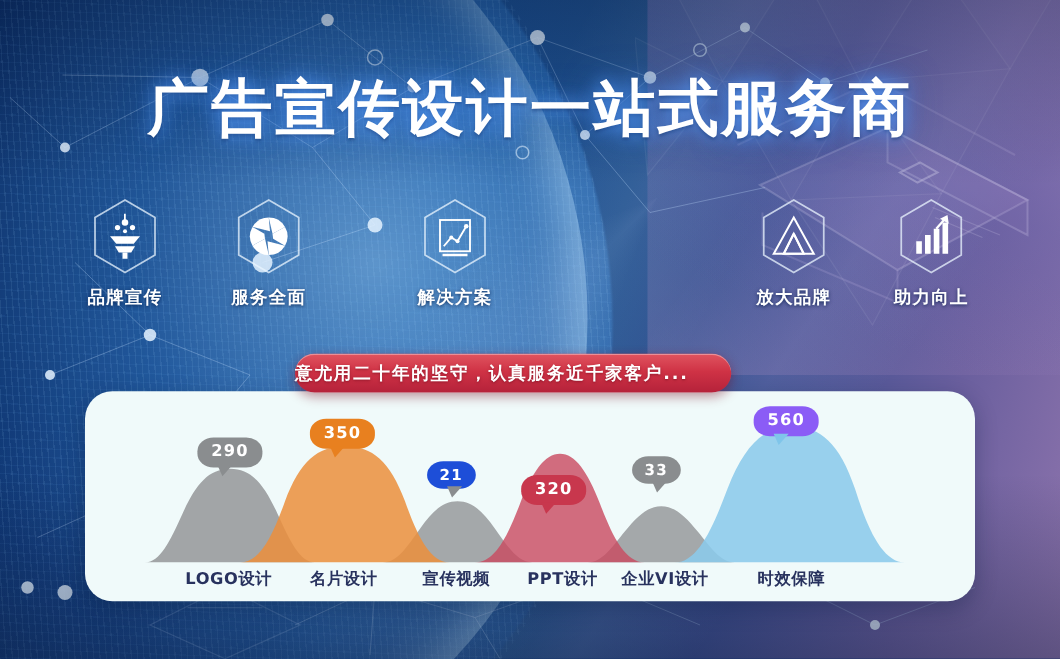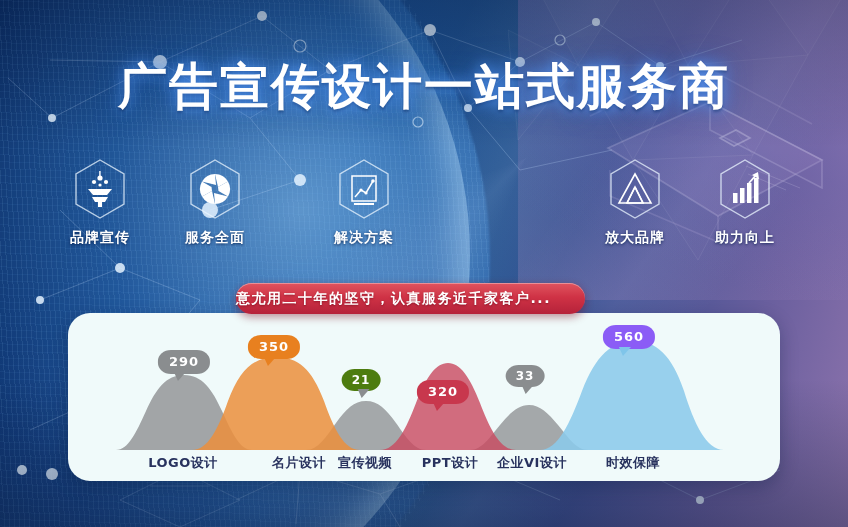--- a/index.html
+++ b/index.html
@@ -322,29 +322,29 @@
           <path d="M238,137 C250,137 258,124 268,110 C278,96 286,88 298,88 C310,88 318,96 328,110 C338,124 346,137 358,137 Z" fill="#96999b" opacity=".85"></path>
           <path d="M402,137 C414,137 422,124 432,112 C442,100 450,92 461,92 C472,92 480,100 490,112 C500,124 508,137 520,137 Z" fill="#96999b" opacity=".85"></path>
           <path d="M124,137 C140,137 150,116 160,88 C172,56 186,44 208,44 C230,44 244,56 256,88 C266,116 276,137 292,137 Z" fill="#eb8f3d" opacity=".86"></path>
           <path d="M312,137 C328,137 338,116 348,90 C358,64 368,50 380,50 C392,50 402,64 412,90 C422,116 432,137 448,137 Z" fill="#c9485f" opacity=".80"></path>
           <path d="M472,137 C490,137 502,110 514,78 C528,42 544,28 566,28 C588,28 604,42 616,78 C626,110 638,137 656,137 Z" fill="#8bc9ea" opacity=".88"></path>
         </g>
       </svg>
 
       <div class="bubble" style="left:116px;top:37px;background:#8a8d8f;color:#8a8d8f;"><span style="color:#fff">290</span></div>
       <div class="bubble" style="left:206px;top:22px;background:#e8801f;color:#e8801f;"><span style="color:#fff">350</span></div>
-      <div class="bubble small" style="left:293px;top:56px;background:#4d7c0f;color:#8a8d8f;"><span style="color:#fff">21</span></div>
+      <div class="bubble small" style="left:293px;top:56px;background:#1d4ed8;color:#8a8d8f;"><span style="color:#fff">21</span></div>
       <div class="bubble" style="left:375px;top:26px;background:#c8374d;color:#c8374d;margin-top:41px;"><span style="color:#fff">320</span></div>
       <div class="bubble small" style="left:457px;top:52px;background:#8a8d8f;color:#8a8d8f;"><span style="color:#fff">33</span></div>
       <div class="bubble" style="left:561px;top:12px;background:#8b5cf6;color:#7fc5ea;"><span style="color:#fff">560</span></div>
     </div>
 
     <div class="axis-labels">
       <div class="axis-label" style="left:115px;">LOGO设计</div>
-      <div class="axis-label" style="left:207px;margin-left:24px;">名片设计</div>
+      <div class="axis-label" style="left:207px;">名片设计</div>
       <div class="axis-label" style="left:297px;">宣传视频</div>
       <div class="axis-label" style="left:382px;">PPT设计</div>
       <div class="axis-label" style="left:464px;">企业VI设计</div>
       <div class="axis-label" style="left:565px;">时效保障</div>
     </div>
 
   </div>
 
 </div>
 

